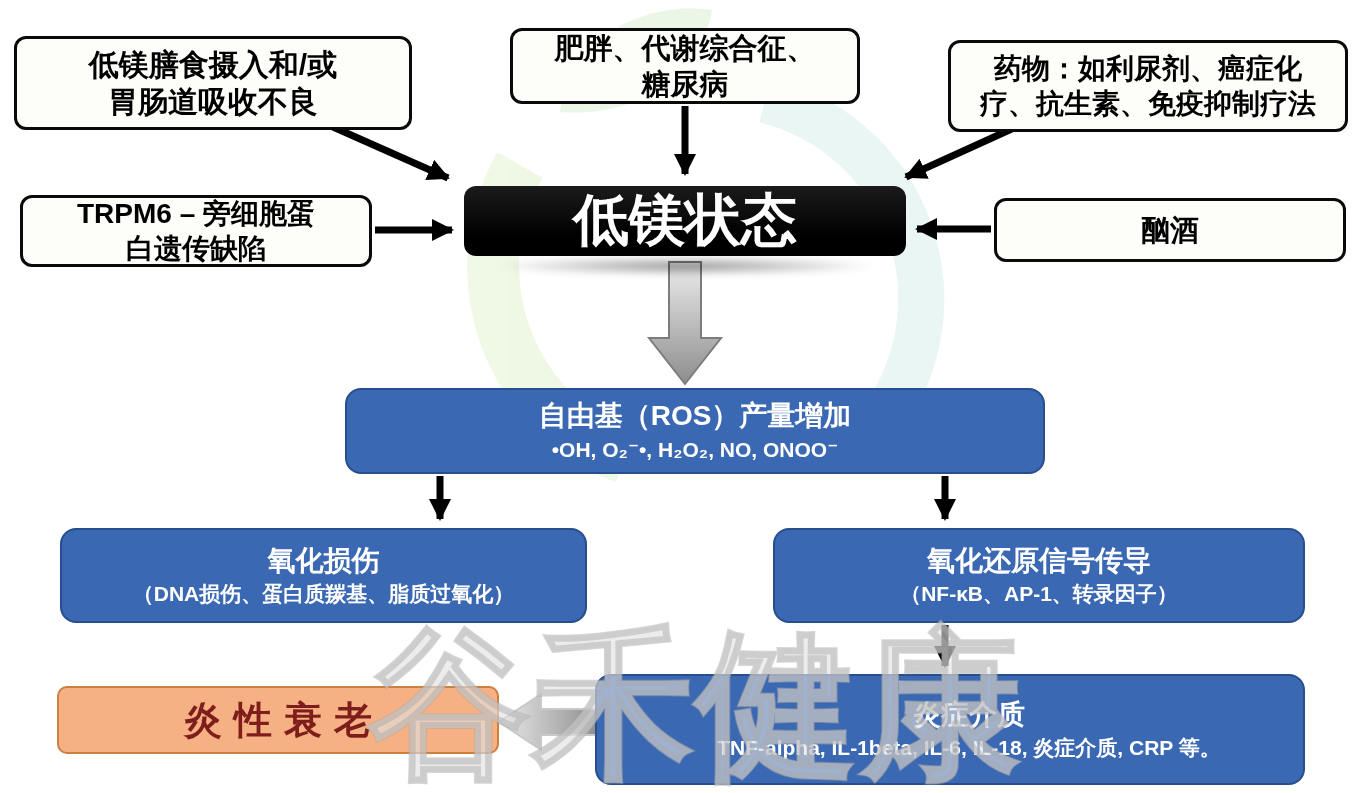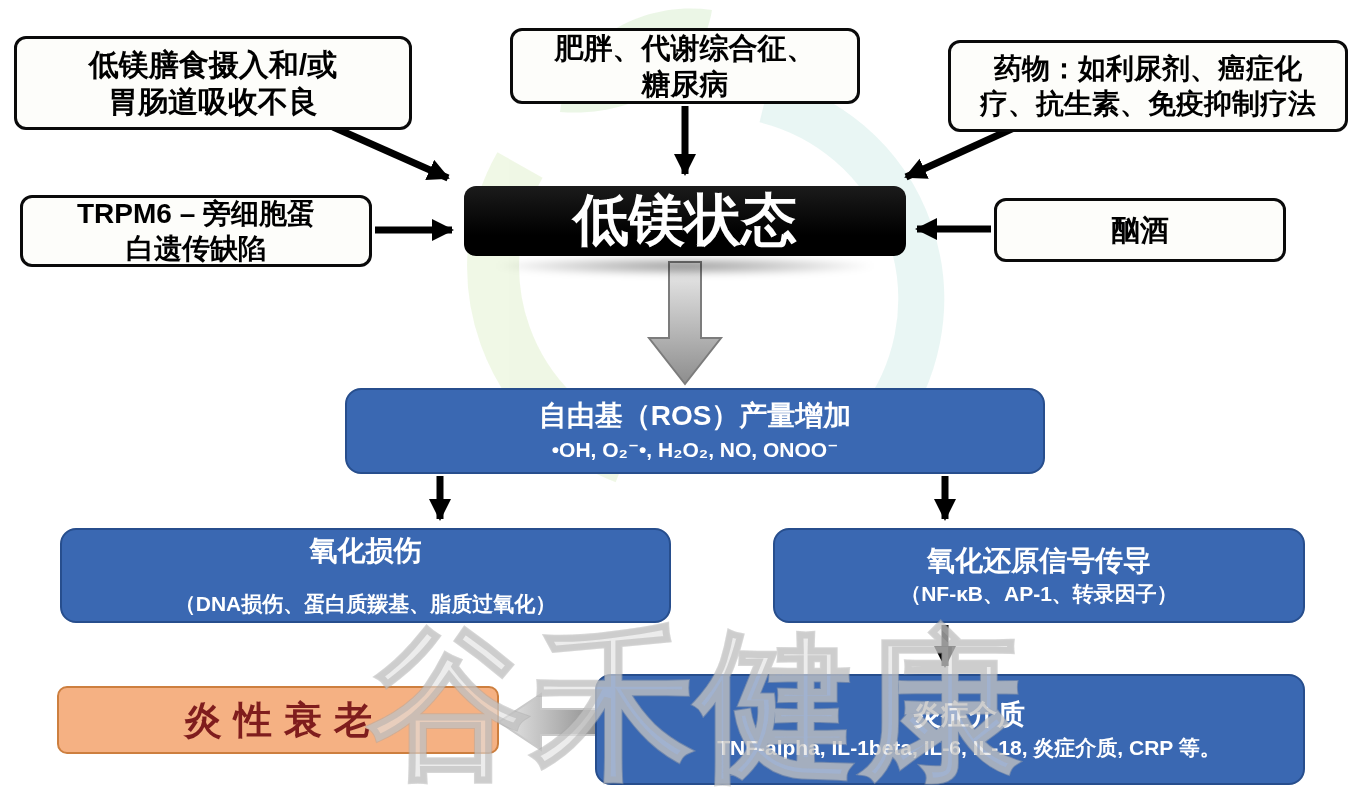--- a/index.html
+++ b/index.html
@@ -36,24 +36,24 @@
   .orange{
     background:var(--box_orange,#F5B183);
     border:2px solid var(--box_orange_border,#CD7F3F);
     border-radius:10px;color:#7f1d1d;font-weight:800;font-size:38px;letter-spacing:12px;
     padding-left:12px; 
   }
   #diet   {left:14px;  top:36px;  width:398px; height:94px; font-size:30px;}
   #obesity{left:510px; top:28px;  width:350px; height:76px; font-size:29px;}
   #drugs  {left:948px; top:40px;  width:400px; height:92px; font-size:28px;}
   #trpm6  {left:20px;  top:195px; width:352px; height:72px; font-size:28px;}
-  #alcohol{left:994px; top:198px; width:292px; height:64px; font-size:29px;}
+  #alcohol{left:994px; top:198px; width:352px; height:64px; font-size:29px;}
   #lowmg  {left:464px; top:186px; width:442px; height:70px; font-size:56px;}
   #ros    {left:345px; top:388px; width:700px; height:86px;}
-  #oxdmg  {left:60px;  top:528px; width:611px; height:95px;justify-content:space-between;}
+  #oxdmg  {left:60px;  top:528px; width:527px; height:95px;}
   #redox  {left:773px; top:528px; width:532px; height:95px;}
   #inflam {left:595px; top:674px; width:710px; height:111px;padding-left:48px;}
   #aging  {left:57px;  top:686px; width:442px; height:68px;}
   .wm-text{
     position:absolute;left:368px;top:598px;z-index:6;pointer-events:none;
     font-size:162px;font-weight:700;letter-spacing:2px;
     color:rgba(255,255,255,0.42);
     -webkit-text-stroke:2px rgba(168,168,168,0.45);
     text-shadow:0 0 1px rgba(160,160,160,0.35);
   }

